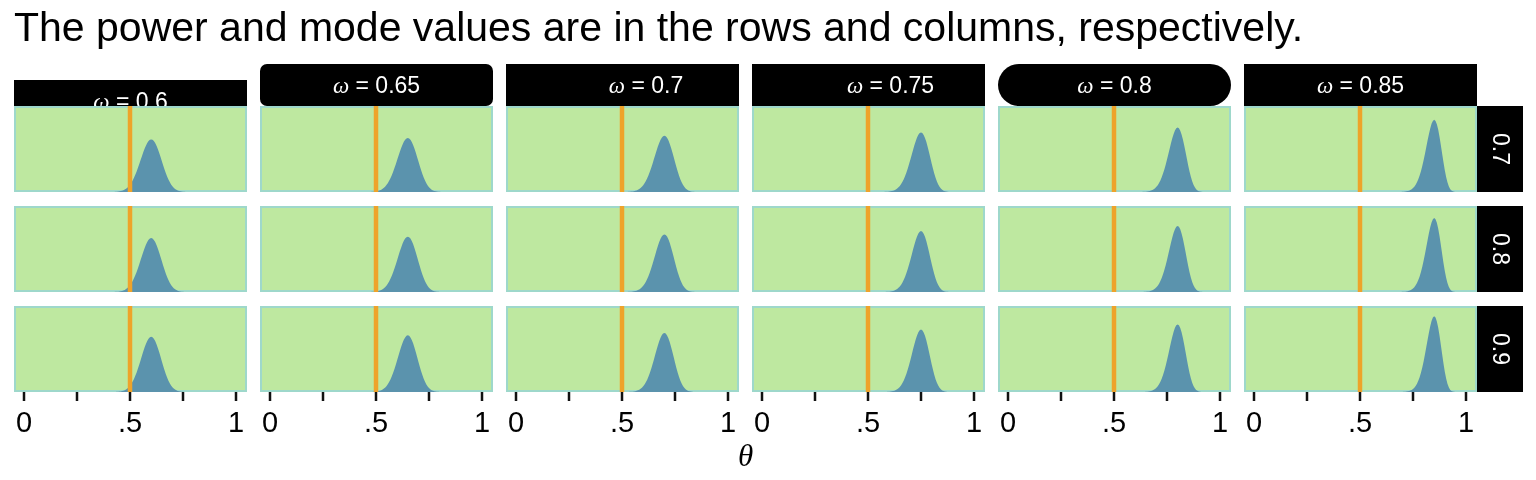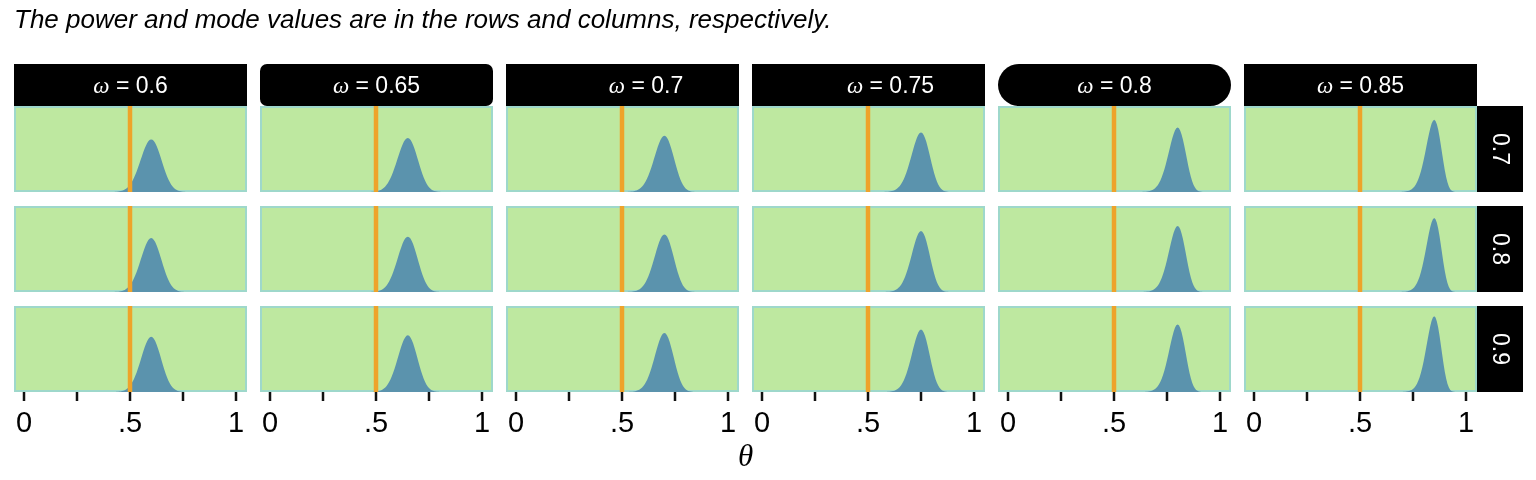--- a/index.html
+++ b/index.html
@@ -3,21 +3,21 @@
 <meta charset="utf-8">
 <style>
   html,body{margin:0;padding:0;}
   body{
     width:1536px;height:480px;position:relative;overflow:hidden;
     background:var(--page-bg,#ffffff);
     font-family:"Liberation Sans",sans-serif;
   }
   .title{
     position:absolute;left:14px;top:4px;
-    font-size:26px;color:var(--text,#000);white-space:nowrap;font-style:italic;
+    font-size:41px;color:var(--text,#000);white-space:nowrap;
   }
   .grid{
     position:absolute;left:14px;top:64px;width:1463px;
     display:grid;
     grid-template-columns:repeat(6,233px);
     grid-template-rows:42px 100px 100px 86px 46px;
     column-gap:13px;row-gap:0;
   }
   .col-strip{
     grid-row:1;display:block;height:42px;line-height:42px;text-align:center;
@@ -47,21 +47,21 @@
     position:absolute;left:14px;top:438px;width:1463px;text-align:center;
     font-size:31px;color:var(--text,#000);
     font-family:"Liberation Serif",serif;font-style:italic;
   }
 </style>
 </head>
 <body style="--page-bg: #ffffff; --text: #000000; --strip-bg: #000000; --strip-text: #ffffff; --panel-bg: #bee8a0; --panel-border: #9ed8cb; --density-fill: #5b93ad; --reference-line: #eea32a; --tick: #111111;">
 
 <div class="title">The power and mode values are in the rows and columns, respectively.</div>
 <div class="grid" id="grid">
-    <div class="col-strip" style="grid-column: 1;">ω = 0.6</div>
+    <div class="col-strip" style="grid-column: 1; margin-top: 16px;">ω = 0.6</div>
     <div class="col-strip" style="grid-column: 2; border-radius: 7px;">ω = 0.65</div>
     <div class="col-strip" style="grid-column: 3; padding-left: 47px;">ω = 0.7</div>
     <div class="col-strip" style="grid-column: 4; padding-left: 44px;">ω = 0.75</div>
     <div class="col-strip" style="grid-column: 5; border-radius: 21px;">ω = 0.8</div>
     <div class="col-strip" style="grid-column: 6;">ω = 0.85</div>
     <div class="cell" style="grid-area: 2 / 1;">
       <div class="panel">
         <svg width="233" height="86" viewBox="0 0 233 86">
           <path d="M 10.0 86 L 10.00 86.00 L 11.32 86.00 L 12.65 86.00 L 13.97 86.00 L 15.30 86.00 L 16.63 86.00 L 17.95 86.00 L 19.27 86.00 L 20.60 86.00 L 21.93 86.00 L 23.25 86.00 L 24.58 86.00 L 25.90 86.00 L 27.23 86.00 L 28.55 86.00 L 29.88 86.00 L 31.20 86.00 L 32.52 86.00 L 33.85 86.00 L 35.17 86.00 L 36.50 86.00 L 37.83 86.00 L 39.15 86.00 L 40.47 86.00 L 41.80 86.00 L 43.13 86.00 L 44.45 86.00 L 45.78 86.00 L 47.10 86.00 L 48.42 86.00 L 49.75 86.00 L 51.08 86.00 L 52.40 86.00 L 53.72 86.00 L 55.05 86.00 L 56.38 86.00 L 57.70 86.00 L 59.03 86.00 L 60.35 86.00 L 61.67 86.00 L 63.00 86.00 L 64.32 86.00 L 65.65 86.00 L 66.97 86.00 L 68.30 86.00 L 69.63 86.00 L 70.95 86.00 L 72.28 86.00 L 73.60 86.00 L 74.93 86.00 L 76.25 86.00 L 77.57 86.00 L 78.90 86.00 L 80.22 86.00 L 81.55 86.00 L 82.88 86.00 L 84.20 86.00 L 85.53 86.00 L 86.85 86.00 L 88.18 86.00 L 89.50 86.00 L 90.82 86.00 L 92.15 85.99 L 93.47 85.99 L 94.80 85.98 L 96.13 85.97 L 97.45 85.95 L 98.78 85.92 L 100.10 85.88 L 101.43 85.81 L 102.75 85.71 L 104.07 85.57 L 105.40 85.37 L 106.72 85.10 L 108.05 84.73 L 109.38 84.23 L 110.70 83.57 L 112.03 82.73 L 113.35 81.66 L 114.68 80.32 L 116.00 78.69 L 117.32 76.73 L 118.65 74.43 L 119.98 71.76 L 121.30 68.76 L 122.63 65.42 L 123.95 61.82 L 125.27 58.00 L 126.60 54.07 L 127.93 50.14 L 129.25 46.33 L 130.57 42.78 L 131.90 39.63 L 133.23 37.02 L 134.55 35.05 L 135.88 33.82 L 137.20 33.41 L 138.52 33.83 L 139.85 35.07 L 141.18 37.09 L 142.50 39.80 L 143.82 43.08 L 145.15 46.81 L 146.48 50.82 L 147.80 54.98 L 149.13 59.13 L 150.45 63.15 L 151.77 66.92 L 153.10 70.38 L 154.43 73.45 L 155.75 76.12 L 157.07 78.38 L 158.40 80.25 L 159.73 81.75 L 161.05 82.93 L 162.38 83.83 L 163.70 84.51 L 165.02 84.99 L 166.35 85.34 L 167.68 85.58 L 169.00 85.74 L 170.32 85.84 L 171.65 85.91 L 172.98 85.95 L 174.30 85.97 L 175.63 85.98 L 176.95 85.99 L 178.27 86.00 L 179.60 86.00 L 180.93 86.00 L 182.25 86.00 L 183.57 86.00 L 184.90 86.00 L 186.23 86.00 L 187.55 86.00 L 188.88 86.00 L 190.20 86.00 L 191.52 86.00 L 192.85 86.00 L 194.18 86.00 L 195.50 86.00 L 196.82 86.00 L 198.15 86.00 L 199.48 86.00 L 200.80 86.00 L 202.13 86.00 L 203.45 86.00 L 204.77 86.00 L 206.10 86.00 L 207.43 86.00 L 208.75 86.00 L 210.07 86.00 L 211.40 86.00 L 212.73 86.00 L 214.05 86.00 L 215.38 86.00 L 216.70 86.00 L 218.02 86.00 L 219.35 86.00 L 220.68 86.00 L 222.00 86.00 L 222.0 86 Z" fill="#5b93ad"></path>
           <rect x="113.75" y="0" width="4.5" height="86" fill="#eea32a"></rect>

